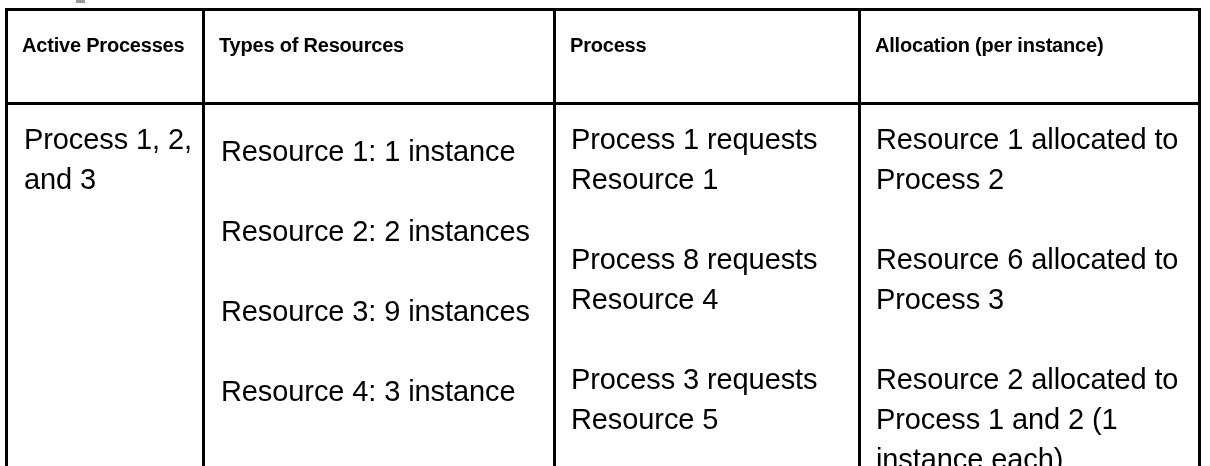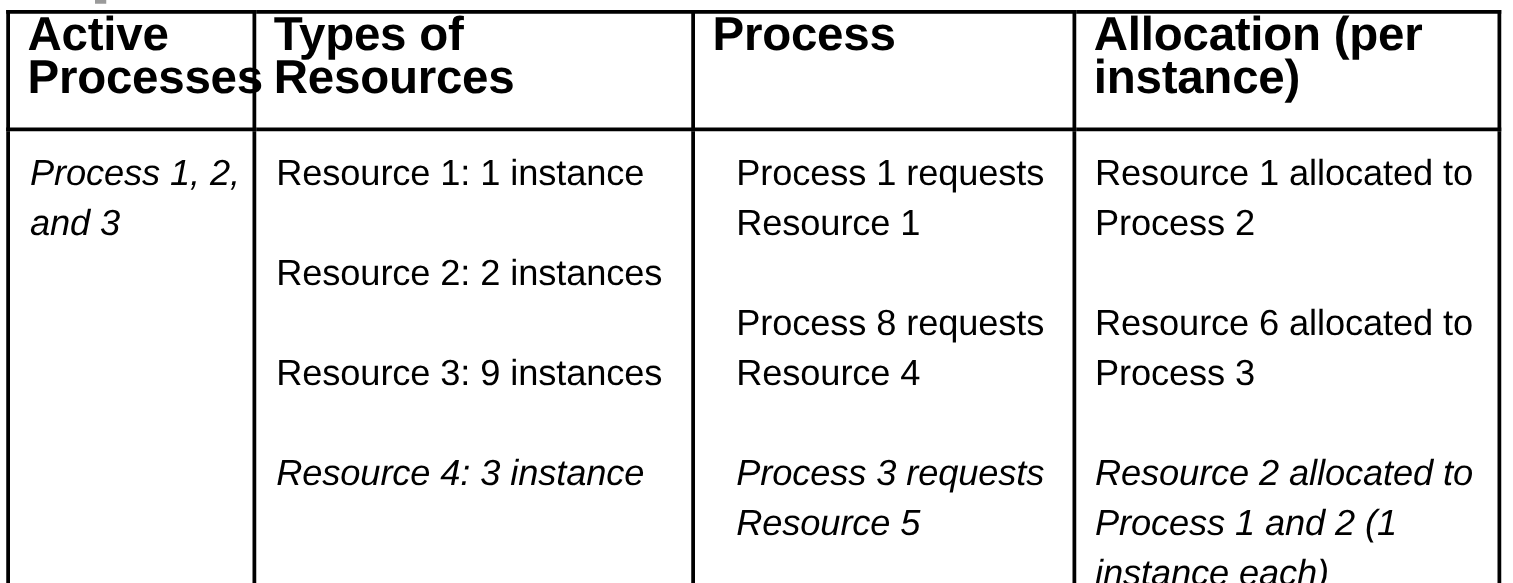--- a/index.html
+++ b/index.html
@@ -56,51 +56,50 @@
   col.c1 { width: 197px; }
   col.c2 { width: 351px; }
   col.c3 { width: 305px; }
   col.c4 { width: 340px; }
 
   thead th {
     height: 91px;
   }
 
   .th-inner {
-    font-size: 38px;
+    font-size: 20px;
     font-weight: bold;
     line-height: 34px;
     letter-spacing: -0.2px;
-    padding: 0 0 0 14px;
+    padding: 17px 0 0 14px;
   }
 
   tbody td {
     height: 355px;
   }
 
   .td-inner {
     font-size: 29px;
     font-weight: normal;
     line-height: 40px;
     letter-spacing: -0.1px;
     padding: 14px 10px 0 14px;
   }
 
   .para {
     margin: 0 0 40px 0;
   }
   .para:last-child {
     margin-bottom: 0;
-    font-style: italic;
   }
 
   
   .col-processes .td-inner { padding-left: 16px; }
-  .col-types     .td-inner { padding-left: 16px; }
-  .col-requests  .td-inner { padding-left: 33px; }
+  .col-types     .td-inner { padding-left: 16px; margin-top: 12px; }
+  .col-requests  .td-inner { padding-left: 15px; }
   .col-alloc     .td-inner { padding-left: 15px; }
 </style>
 </head>
 <body>
 
 <div id="top-artifact"></div>
 
 <div id="table-wrap">
   <table class="res-table">
     <colgroup>

